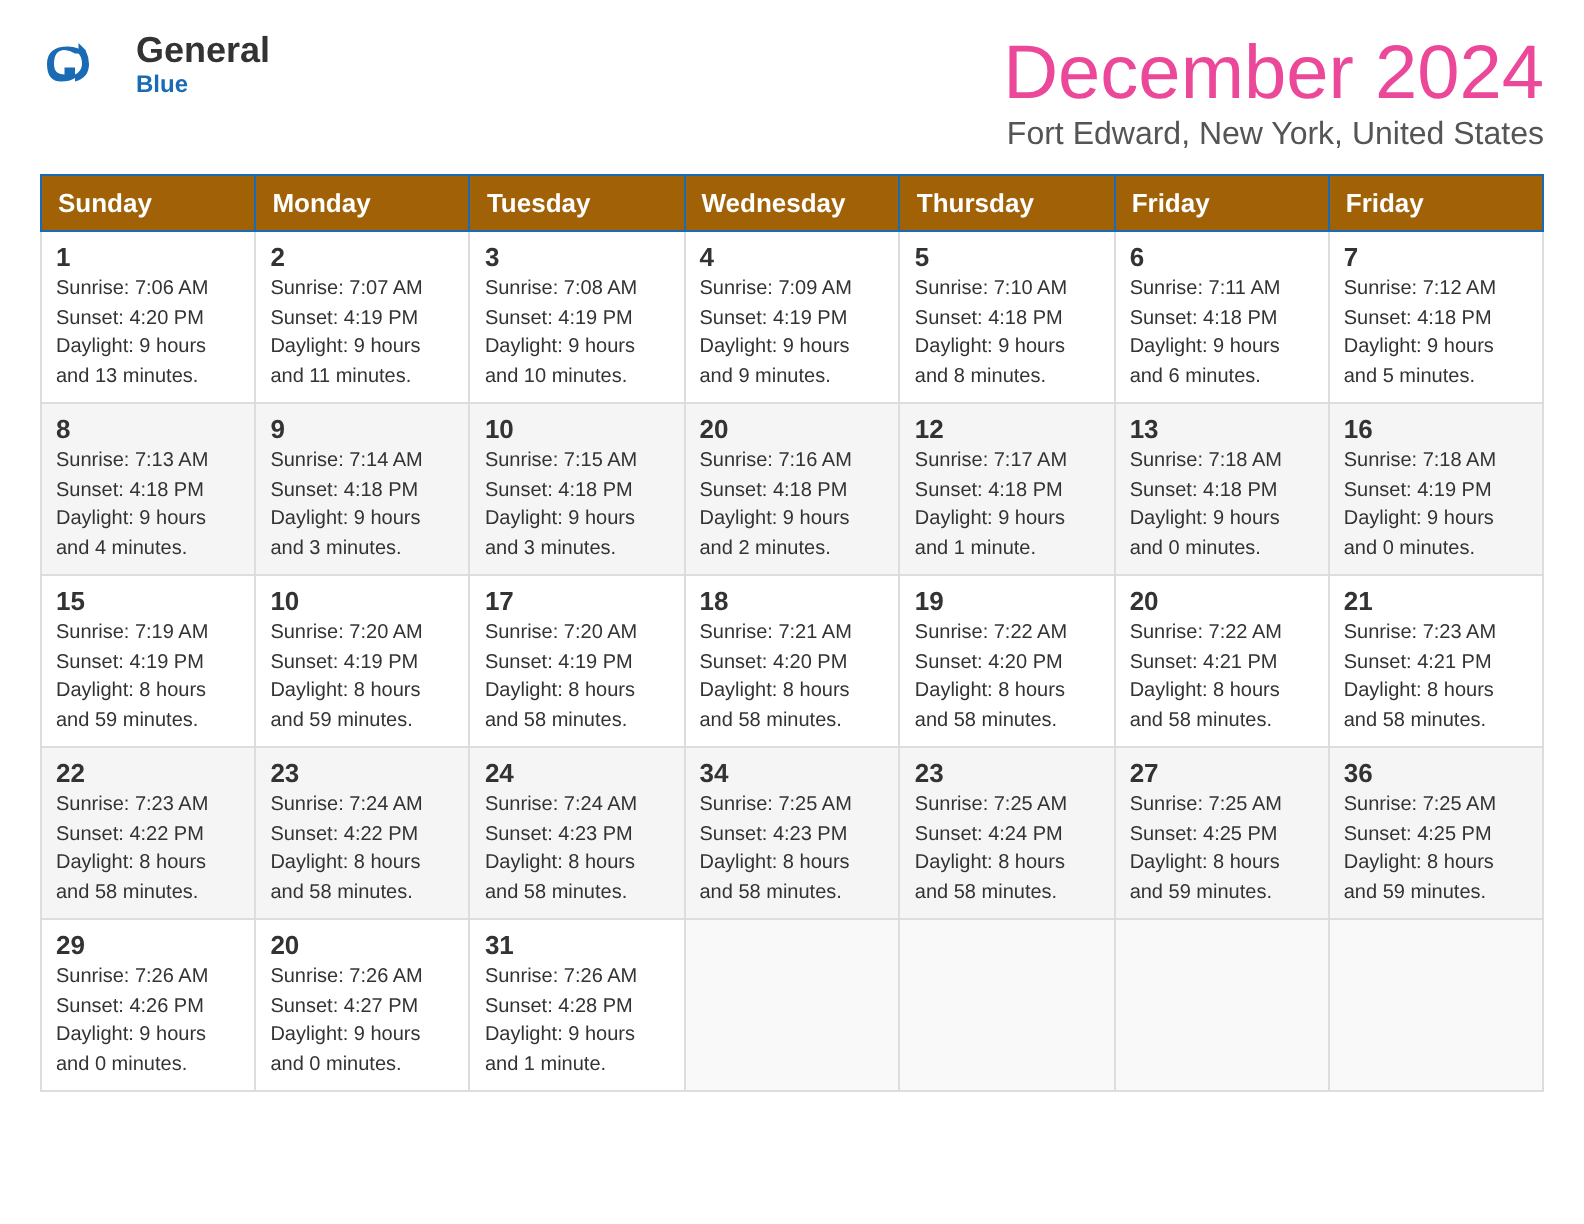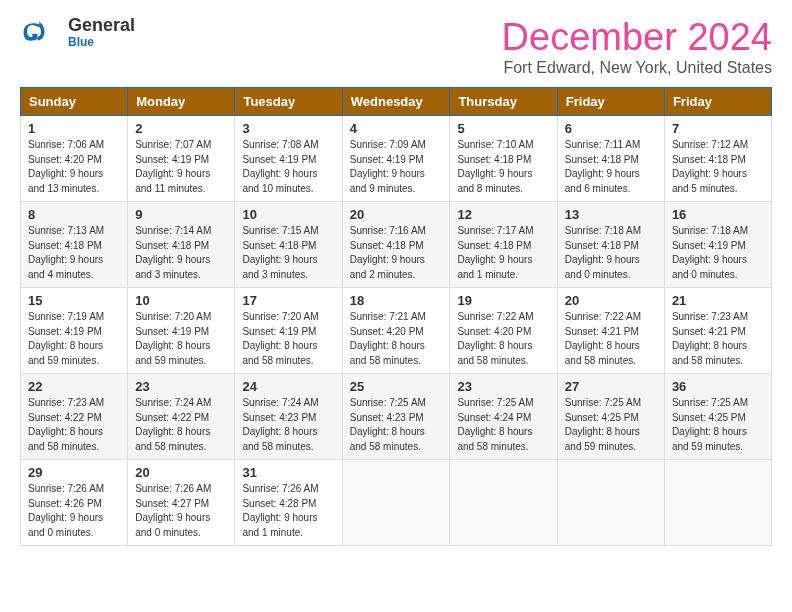--- a/index.html
+++ b/index.html
@@ -152,21 +152,21 @@
         <td><span class="day-num">17</span><span class="day-info">Sunrise: 7:20 AM<br>Sunset: 4:19 PM<br>Daylight: 8 hours and 58 minutes.</span></td>
         <td><span class="day-num">18</span><span class="day-info">Sunrise: 7:21 AM<br>Sunset: 4:20 PM<br>Daylight: 8 hours and 58 minutes.</span></td>
         <td><span class="day-num">19</span><span class="day-info">Sunrise: 7:22 AM<br>Sunset: 4:20 PM<br>Daylight: 8 hours and 58 minutes.</span></td>
         <td><span class="day-num">20</span><span class="day-info">Sunrise: 7:22 AM<br>Sunset: 4:21 PM<br>Daylight: 8 hours and 58 minutes.</span></td>
         <td><span class="day-num">21</span><span class="day-info">Sunrise: 7:23 AM<br>Sunset: 4:21 PM<br>Daylight: 8 hours and 58 minutes.</span></td>
       </tr>
       <tr>
         <td><span class="day-num">22</span><span class="day-info">Sunrise: 7:23 AM<br>Sunset: 4:22 PM<br>Daylight: 8 hours and 58 minutes.</span></td>
         <td><span class="day-num">23</span><span class="day-info">Sunrise: 7:24 AM<br>Sunset: 4:22 PM<br>Daylight: 8 hours and 58 minutes.</span></td>
         <td><span class="day-num">24</span><span class="day-info">Sunrise: 7:24 AM<br>Sunset: 4:23 PM<br>Daylight: 8 hours and 58 minutes.</span></td>
-        <td><span class="day-num">25</span><span class="day-info">Sunrise: 7:25 AM<br>Sunset: 4:23 PM<br>Daylight: 8 hours and 58 minutes.</span></td>
+        <td><span class="day-num">34</span><span class="day-info">Sunrise: 7:25 AM<br>Sunset: 4:23 PM<br>Daylight: 8 hours and 58 minutes.</span></td>
         <td><span class="day-num">23</span><span class="day-info">Sunrise: 7:25 AM<br>Sunset: 4:24 PM<br>Daylight: 8 hours and 58 minutes.</span></td>
         <td><span class="day-num">27</span><span class="day-info">Sunrise: 7:25 AM<br>Sunset: 4:25 PM<br>Daylight: 8 hours and 59 minutes.</span></td>
         <td><span class="day-num">36</span><span class="day-info">Sunrise: 7:25 AM<br>Sunset: 4:25 PM<br>Daylight: 8 hours and 59 minutes.</span></td>
       </tr>
       <tr>
         <td><span class="day-num">29</span><span class="day-info">Sunrise: 7:26 AM<br>Sunset: 4:26 PM<br>Daylight: 9 hours and 0 minutes.</span></td>
         <td><span class="day-num">20</span><span class="day-info">Sunrise: 7:26 AM<br>Sunset: 4:27 PM<br>Daylight: 9 hours and 0 minutes.</span></td>
         <td><span class="day-num">31</span><span class="day-info">Sunrise: 7:26 AM<br>Sunset: 4:28 PM<br>Daylight: 9 hours and 1 minute.</span></td>
         <td class="empty-cell"></td>
         <td class="empty-cell"></td>

